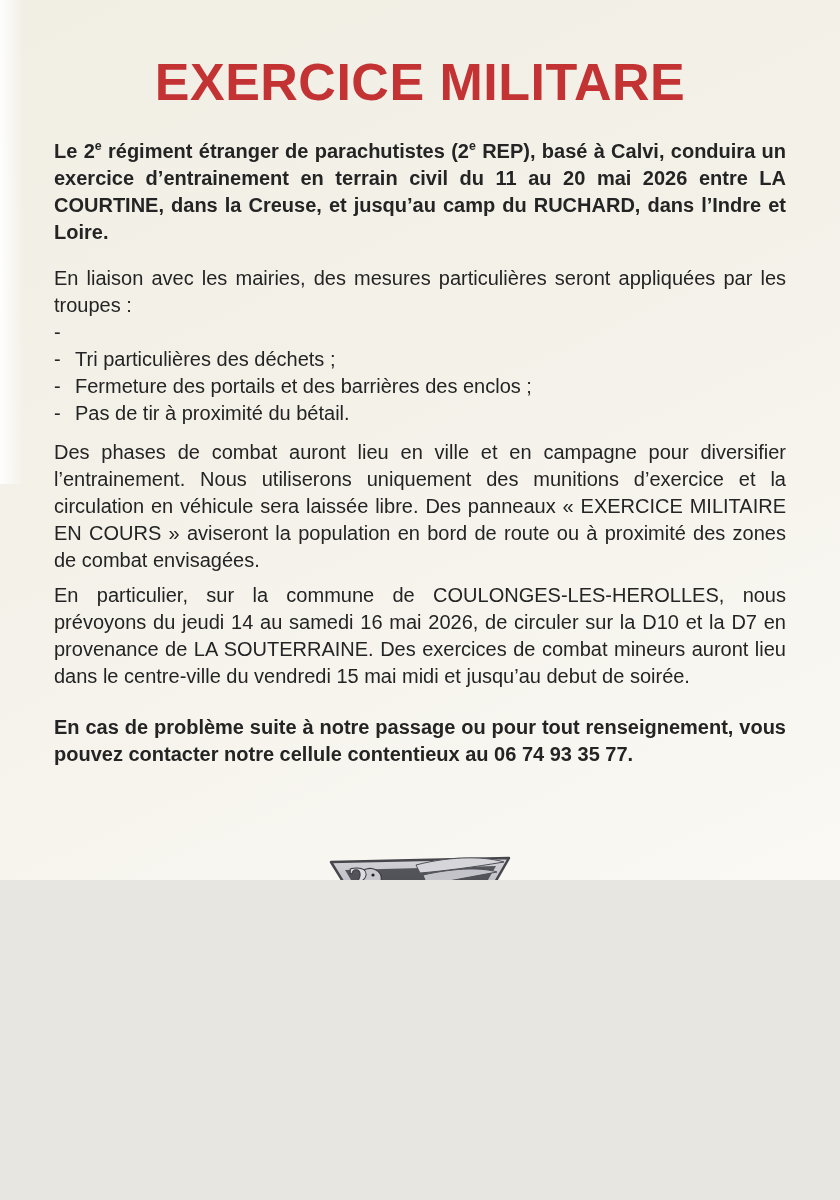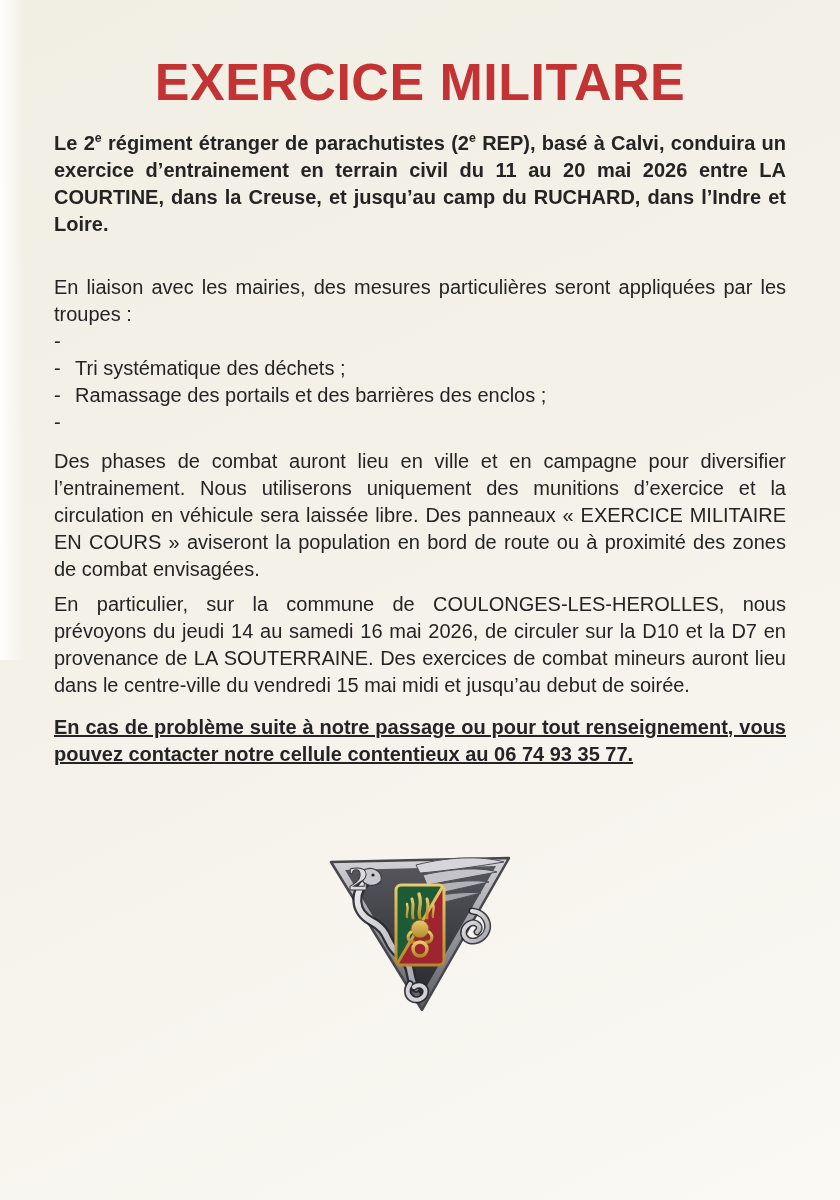--- a/index.html
+++ b/index.html
@@ -3,21 +3,21 @@
 <meta charset="utf-8">
 <style>
   html, body {
     margin: 0;
     padding: 0;
     background: #e8e6e0;
   }
   .page {
     position: relative;
     width: 840px;
-    height: 1200px;
+    height: 880px;
     margin: 0 auto;
     background: linear-gradient(155deg, #f1eee4 0%, #f4f1e9 45%, #faf9f4 100%);
     overflow: hidden;
     font-family: "Liberation Sans", sans-serif;
     color: #242424;
     box-sizing: border-box;
     padding: 44px 54px 0 54px;
   }
   
   .scan-edge {
@@ -36,26 +36,26 @@
     letter-spacing: 0.5px;
     color: #c43334;
   }
   p {
     margin: 0;
     font-size: 20px;
     line-height: 27px;
     text-align: justify;
   }
   .bold { font-weight: 700; }
-  .p-regiment   { margin-top: 18px; }
+  .p-regiment   { margin-top: 26px; }
   .p-context    { margin-top: 30px; }
-  .p-measures   { margin-top: 36px; }
+  .p-measures   { margin-top: 19px; }
   .p-phases     { margin-top: 12px; }
   .p-coulonges  { margin-top: 8px; }
-  .p-contact    { margin-top: 15px; text-decoration: underline; }
+  .p-contact    { margin-top: 24px; }
   sup {
     font-size: 62%;
     line-height: 0;
     vertical-align: super;
   }
   .measures { margin: 0; }
   .measure-row {
     display: flex;
     font-size: 20px;
     line-height: 27px;
@@ -82,28 +82,29 @@
 
 
   <p class="p-measures">En liaison avec les mairies, des mesures particulières seront appliquées par les troupes :</p>
 
   <div class="measures">
     <div class="measure-row">
       <span class="dash">-</span>
     </div>
     <div class="measure-row">
       <span class="dash">-</span>
-      <span>Tri systématique des déchets ;</span>
+      <span>Tri particulières des déchets ;</span>
     </div>
     <div class="measure-row">
       <span class="dash">-</span>
-      <span>Ramassage des portails et des barrières des enclos ;</span>
+      <span>Fermeture des portails et des barrières des enclos ;</span>
     </div>
     <div class="measure-row">
       <span class="dash">-</span>
+      <span>Pas de tir à proximité du bétail.</span>
     </div>
   </div>
 
   <p class="p-phases">Des phases de combat auront lieu en ville et en campagne pour diversifier l’entrainement. Nous utiliserons uniquement des munitions d’exercice et la circulation en véhicule sera laissée libre. Des panneaux « EXERCICE MILITAIRE EN COURS » aviseront la population en bord de route ou à proximité des zones de combat envisagées.</p>
 
   <p class="p-coulonges">En particulier, sur la commune de COULONGES-LES-HEROLLES, nous prévoyons du jeudi 14 au samedi 16 mai 2026, de circuler sur la D10 et la D7 en provenance de LA SOUTERRAINE. Des exercices de combat mineurs auront lieu dans le centre-ville du vendredi 15 mai midi et jusqu’au debut de soirée.</p>
 
   <p class="bold p-contact">En cas de problème suite à notre passage ou pour tout renseignement, vous pouvez contacter notre cellule contentieux au 06 74 93 35 77.</p>
 
   <div class="badge-wrap">

